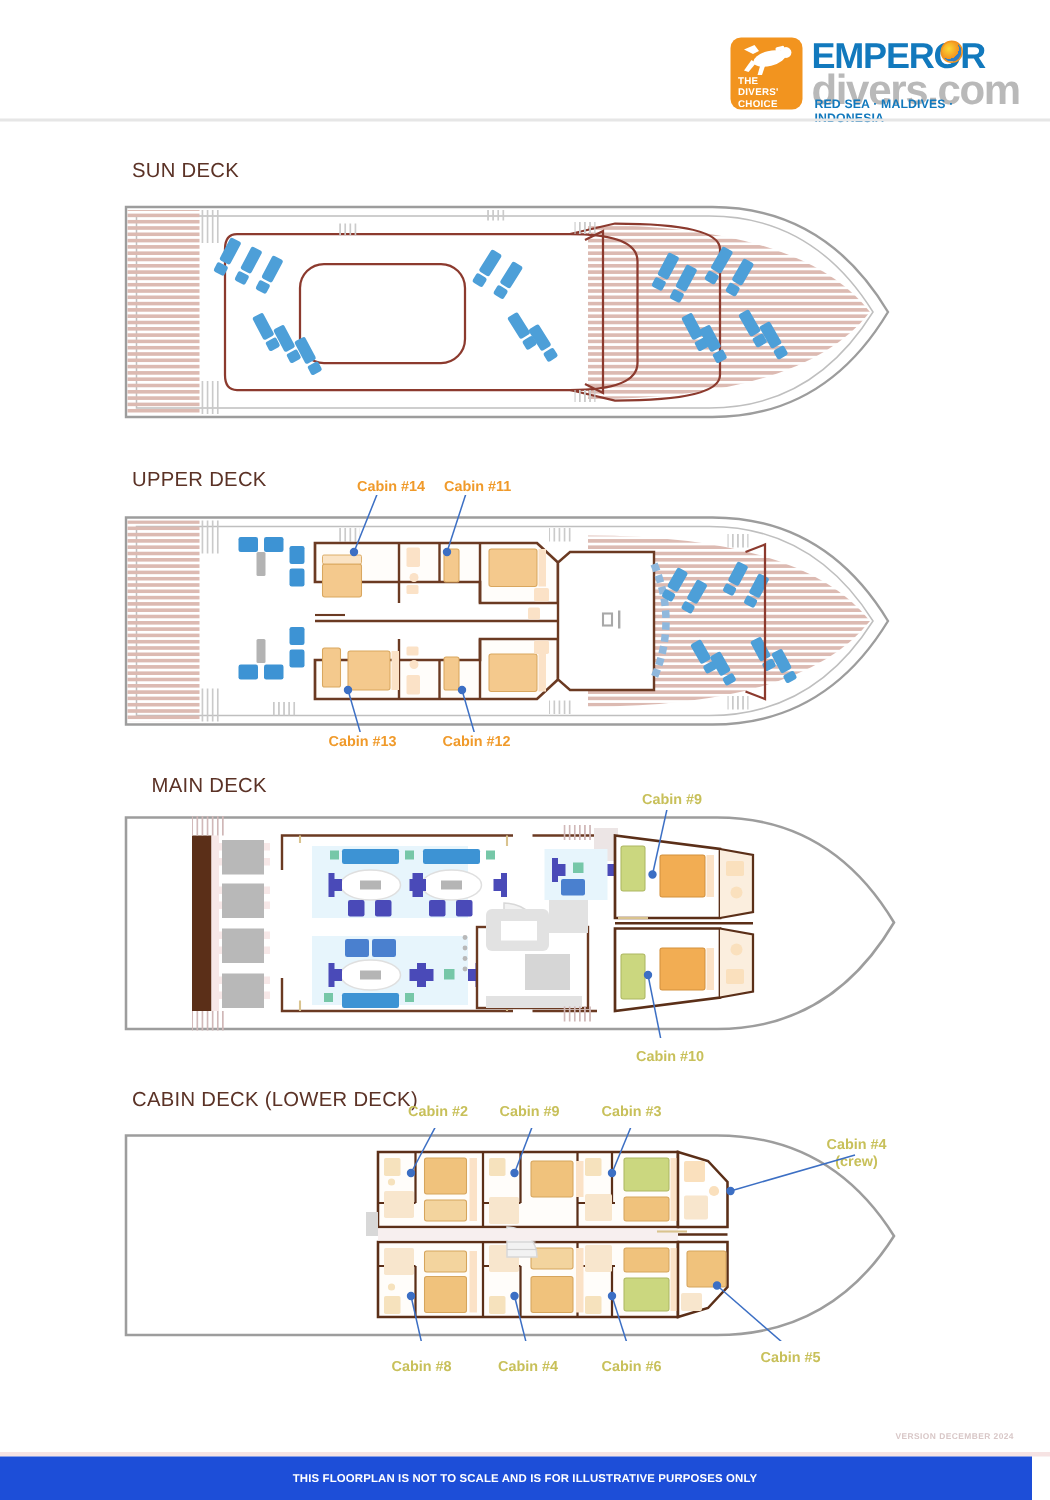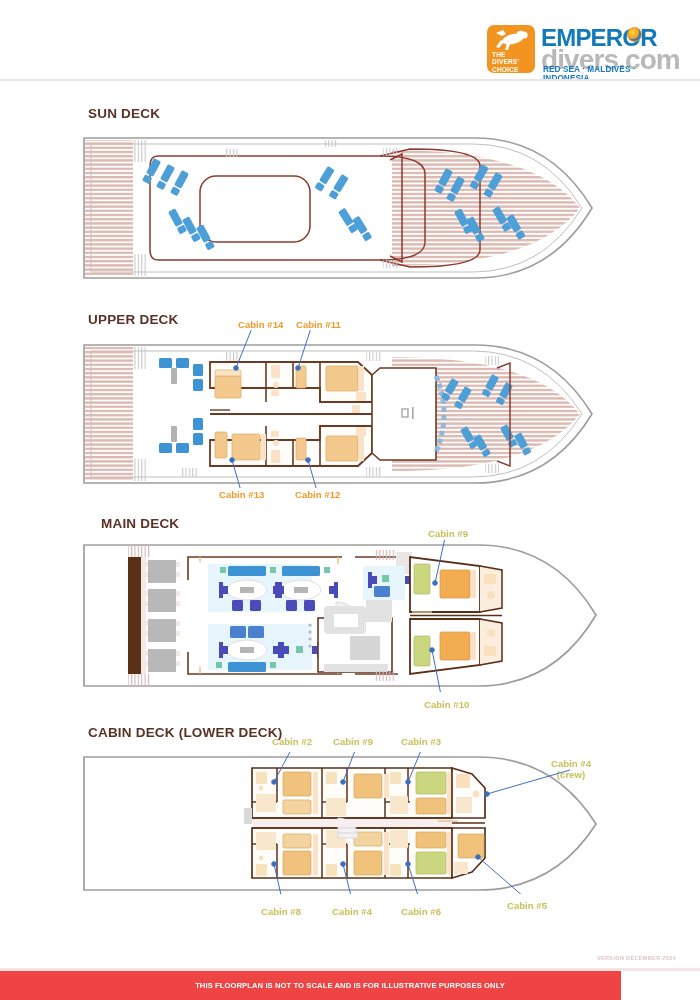--- a/index.html
+++ b/index.html
@@ -66,21 +66,21 @@
   }
 
   #header-rule {
     position: absolute; left: 0; top: 79px; width: 700px; height: 2px;
     background: #e6e6e6;
   }
 
   
   .deck-title {
     position: absolute;
-    font-size: 13.5px; font-weight: bold; color: #5b3226;
+    font-size: 13.5px; font-weight: normal; color: #5b3226;
     letter-spacing: 0.2px; white-space: nowrap;
   }
   .deck-svg { position: absolute; }
 
   
   .cabin-label {
     position: absolute; font-size: 9.6px; font-weight: bold;
     white-space: nowrap; line-height: 11px;
   }
   .cabin-label.orange { color: #f09a2a; }
@@ -90,22 +90,22 @@
   #version-note {
     position: absolute; right: 24px; top: 955px;
     font-size: 5.6px; color: #d8c7c7; letter-spacing: 0.3px;
     font-weight: bold;
   }
   #footer-rule {
     position: absolute; left: 0; top: 968px; width: 700px; height: 3px;
     background: #f6e3e3;
   }
   #footer-bar {
-    position: absolute; left: 0; top: 971px; width: 621px; height: 29px;
-    background: #ef4444;
+    position: absolute; left: 0; top: 971px; width: 688px; height: 29px;
+    background: #1d4ed8;
   }
   #footer-text {
     position: absolute; left: 0; top: 0; width: 700px; height: 29px;
     display: flex; align-items: center; justify-content: center;
     color: #ffffff; font-size: 7.6px; font-weight: bold;
     letter-spacing: 0.1px;
   }
 </style>
 </head>
 <body>

